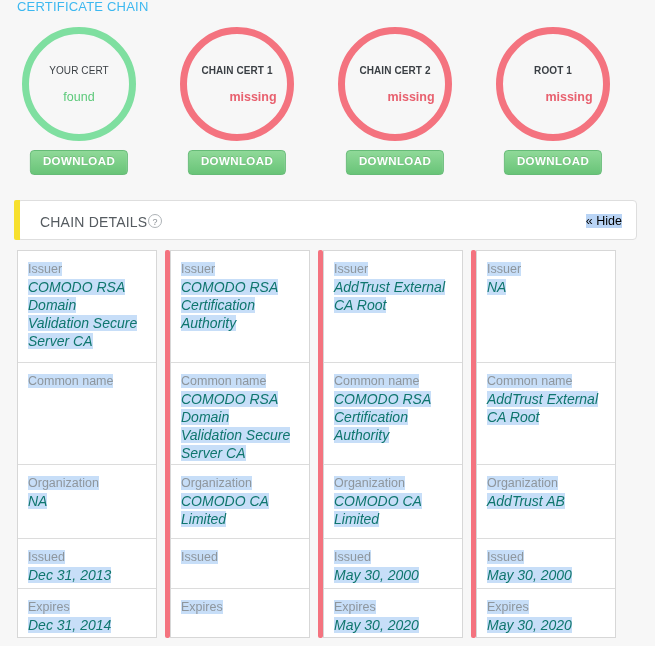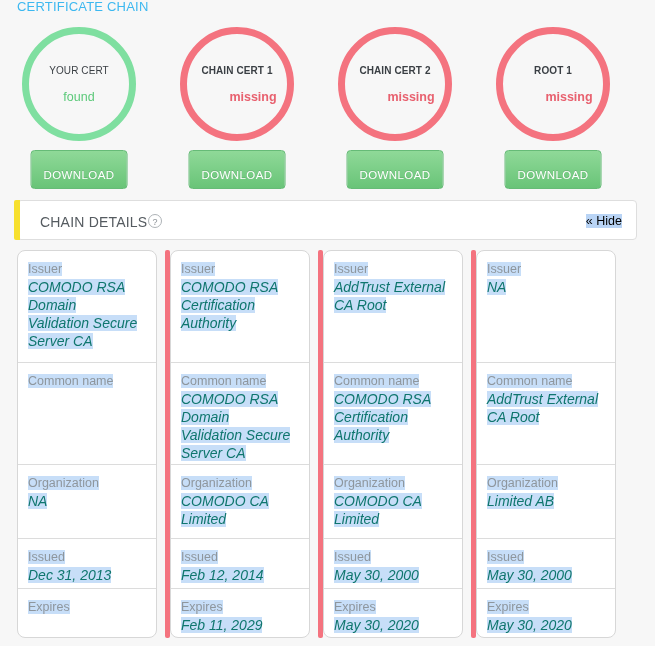--- a/index.html
+++ b/index.html
@@ -74,27 +74,27 @@
     margin-top: 14px;
     color: #5cc97a;
   }
   .circle.missing .c-status { color: #e8616f; padding-left: 32px; }
 
   .dl-btn {
     position: absolute;
     top: 128px;
     left: 50%;
     transform: translateX(-50%);
-    padding: 18px 12px 7px 12px;
+    padding: 4px 12px 7px 12px;
     border-radius: 4px;
     border: 1px solid #66bb77;
     background: linear-gradient(to bottom, #8fd998 0%, #69c478 100%);
     color: #ffffff;
     font-size: 11.5px;
-    font-weight: normal;
+    font-weight: bold;
     letter-spacing: 0.4px;
     white-space: nowrap;
     cursor: pointer;
     text-shadow: 0 -1px 0 rgba(0,0,0,0.12);
   }
 
   
   .details-panel {
     position: absolute;
     left: 17px;
@@ -155,21 +155,21 @@
     top: 250px;
     width: 624px;
     display: flex;
     gap: 13px;
   }
   .col {
     position: relative;
     width: 140px;
     background: #ffffff;
     border: 1px solid #d7d7d7;
-    border-radius: 8px;
+    border-radius: 0;
     box-sizing: border-box;
   }
   .col .pinbar {
     position: absolute;
     left: -6px;
     top: -1px;
     width: 5px;
     height: calc(100% + 2px);
     background: #f4737f;
     border-radius: 2px;
@@ -268,20 +268,21 @@
       <div class="cell r3">
         <span class="line"><span class="lbl">Organization</span></span>
         <span class="line"><span class="val">NA</span></span>
       </div>
       <div class="cell r4">
         <span class="line"><span class="lbl">Issued</span></span>
         <span class="line"><span class="val">Dec 31, 2013</span></span>
       </div>
       <div class="cell r5">
         <span class="line"><span class="lbl">Expires</span></span>
+        <span class="line"><span class="val">Dec 31, 2014</span></span>
       </div>
     </div>
 
     <div class="col">
       <div class="pinbar"></div>
       <div class="cell r1">
         <span class="line"><span class="lbl">Issuer</span></span>
         <span class="line"><span class="val">COMODO RSA</span></span>
         <span class="line"><span class="val">Certification</span></span>
         <span class="line"><span class="val">Authority</span></span>
@@ -293,25 +294,23 @@
         <span class="line"><span class="val">Validation Secure</span></span>
         <span class="line"><span class="val">Server CA</span></span>
       </div>
       <div class="cell r3">
         <span class="line"><span class="lbl">Organization</span></span>
         <span class="line"><span class="val">COMODO CA</span></span>
         <span class="line"><span class="val">Limited</span></span>
       </div>
       <div class="cell r4">
         <span class="line"><span class="lbl">Issued</span></span>
-        <span class="line"><span class="val">Feb 12, 2014</span></span>
       </div>
       <div class="cell r5">
         <span class="line"><span class="lbl">Expires</span></span>
-        <span class="line"><span class="val">Feb 11, 2029</span></span>
       </div>
     </div>
 
     <div class="col">
       <div class="pinbar"></div>
       <div class="cell r1">
         <span class="line"><span class="lbl">Issuer</span></span>
         <span class="line"><span class="val">AddTrust External</span></span>
         <span class="line"><span class="val">CA Root</span></span>
       </div>
@@ -342,21 +341,21 @@
         <span class="line"><span class="lbl">Issuer</span></span>
         <span class="line"><span class="val">NA</span></span>
       </div>
       <div class="cell r2">
         <span class="line"><span class="lbl">Common name</span></span>
         <span class="line"><span class="val">AddTrust External</span></span>
         <span class="line"><span class="val">CA Root</span></span>
       </div>
       <div class="cell r3">
         <span class="line"><span class="lbl">Organization</span></span>
-        <span class="line"><span class="val">Limited AB</span></span>
+        <span class="line"><span class="val">AddTrust AB</span></span>
       </div>
       <div class="cell r4">
         <span class="line"><span class="lbl">Issued</span></span>
         <span class="line"><span class="val">May 30, 2000</span></span>
       </div>
       <div class="cell r5">
         <span class="line"><span class="lbl">Expires</span></span>
         <span class="line"><span class="val">May 30, 2020</span></span>
       </div>
     </div>

